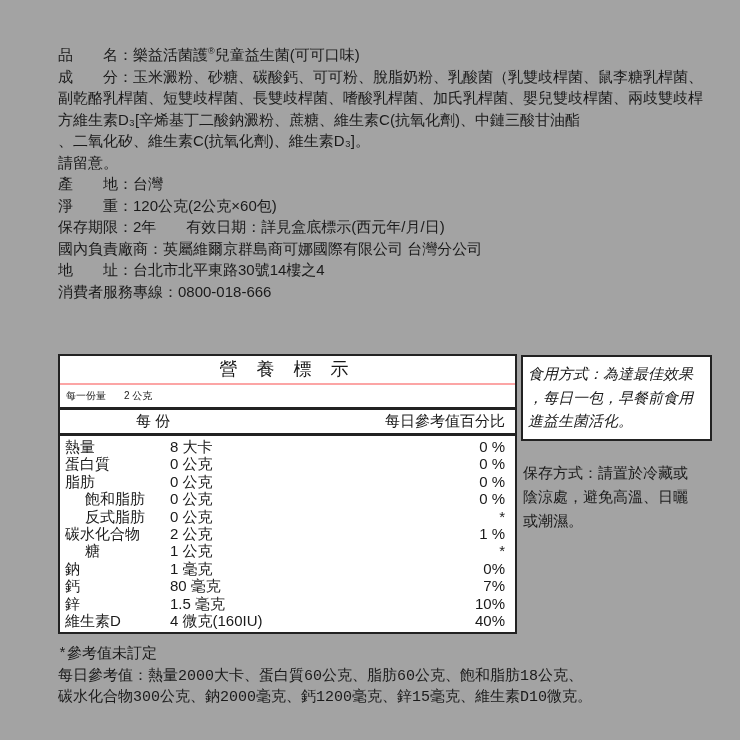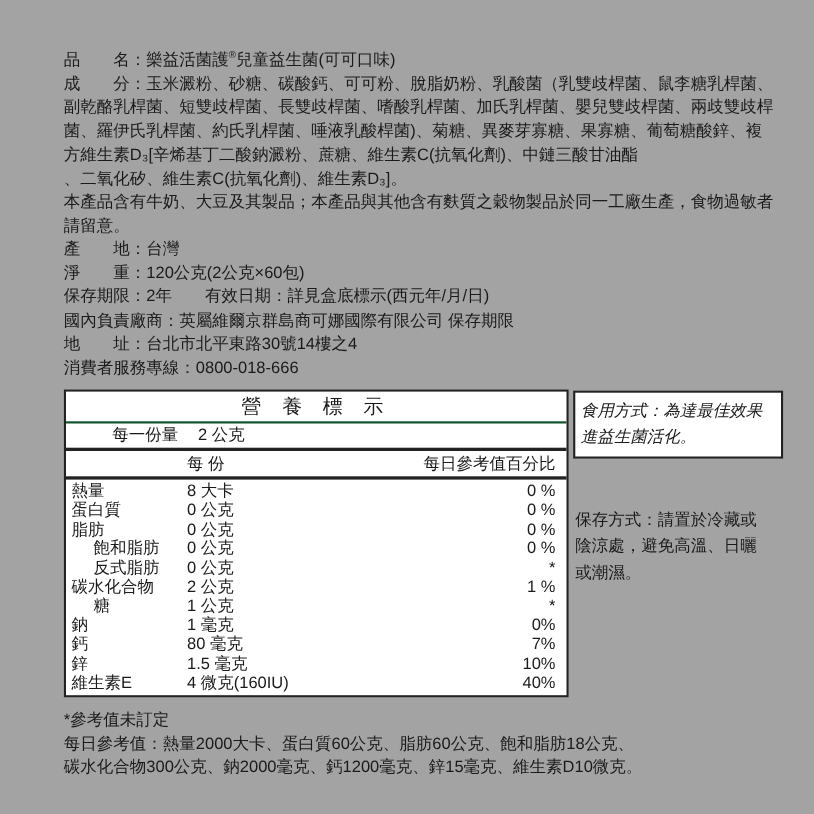--- a/index.html
+++ b/index.html
@@ -10,61 +10,59 @@
   }
   .sheet{position:relative;width:740px;height:740px;background:#a3a3a3;overflow:hidden;}
 
   
   .info-block{position:absolute;left:58px;top:44px;width:660px;font-size:15px;line-height:21.5px;}
   .info-line{white-space:nowrap;}
   .reg{font-size:9px;vertical-align:super;line-height:0;}
 
   
   .ntable{position:absolute;left:58px;top:354px;width:455px;border:2px solid #222;background:#fff;}
-  .n-title{text-align:center;font-size:18px;letter-spacing:7px;padding:1px 0 2px;border-bottom:2px solid #14532d;white-space:nowrap;}
-  .n-serving{padding:2px 0 2px 6px;font-size:15px;line-height:18px;margin-left:36px;}
+  .n-title{text-align:center;font-size:18px;letter-spacing:7px;padding:1px 0 2px;border-bottom:2px solid #fca5a5;white-space:nowrap;}
+  .n-serving{padding:2px 0 2px 6px;font-size:10px;line-height:18px;}
   .s-row{display:flex;gap:18px;white-space:nowrap;}
   .n-colhead{display:flex;align-items:center;border-top:3px solid #222;border-bottom:3px solid #222;font-size:15px;padding:2px 0;white-space:nowrap;}
-  .ch-amount{margin-left:110px;}
+  .ch-amount{margin-left:76px;}
   .ch-dv{margin-left:auto;padding-right:10px;}
   .n-rows{padding:2px 0 3px;}
   .n-row{display:grid;grid-template-columns:105px 120px auto;font-size:15px;line-height:17.4px;padding-left:5px;white-space:nowrap;}
   .n-row .nm{text-align:left;}
   .n-row.ind .nm{padding-left:20px;}
   .n-row .amt{text-align:left;}
   .n-row .dv{text-align:right;padding-right:10px;}
 
   
-  .footnotes{position:absolute;left:58px;top:644px;font-size:15px;line-height:21.5px;}
+  .footnotes{position:absolute;left:58px;top:644px;font-size:15px;line-height:21.5px;font-family:Liberation Mono, monospace;}
   .footnotes div{white-space:nowrap;}
 
   
   .usage-box{position:absolute;left:521px;top:355px;width:177px;border:2px solid #222;padding:5px 5px 6px;font-size:15px;line-height:23.5px;background:#fff;}
   .usage-box div{white-space:nowrap;font-style:italic;}
   .storage{position:absolute;left:523px;top:461px;width:185px;font-size:15px;line-height:24px;}
   .storage div{white-space:nowrap;}
 </style>
 </head>
 <body>
 
 <div class="sheet">
 
   <div class="info-block">
     <div class="info-line"><span>品　　名：樂益活菌護</span><span class="reg">®</span><span>兒童益生菌(可可口味)</span></div>
     <div class="info-line">成　　分：玉米澱粉、砂糖、碳酸鈣、可可粉、脫脂奶粉、乳酸菌（乳雙歧桿菌、鼠李糖乳桿菌、</div>
     <div class="info-line">副乾酪乳桿菌、短雙歧桿菌、長雙歧桿菌、嗜酸乳桿菌、加氏乳桿菌、嬰兒雙歧桿菌、兩歧雙歧桿</div>
-    <div class="info-line">菌、羅伊氏乳桿菌、約氏乳桿菌、唾液乳酸桿菌)、菊糖、異麥芽寡糖、果寡糖、葡萄糖酸鋅、複</div>
     <div class="info-line">方維生素D₃[辛烯基丁二酸鈉澱粉、蔗糖、維生素C(抗氧化劑)、中鏈三酸甘油酯</div>
     <div class="info-line">、二氧化矽、維生素C(抗氧化劑)、維生素D₃]。</div>
-    <div class="info-line">本產品含有牛奶、大豆及其製品；本產品與其他含有麩質之穀物製品於同一工廠生產，食物過敏者</div>
     <div class="info-line">請留意。</div>
     <div class="info-line">產　　地：台灣</div>
     <div class="info-line">淨　　重：120公克(2公克×60包)</div>
     <div class="info-line">保存期限：2年　　有效日期：詳見盒底標示(西元年/月/日)</div>
-    <div class="info-line">國內負責廠商：英屬維爾京群島商可娜國際有限公司 保存期限</div>
+    <div class="info-line">國內負責廠商：英屬維爾京群島商可娜國際有限公司 台灣分公司</div>
     <div class="info-line">地　　址：台北市北平東路30號14樓之4</div>
     <div class="info-line">消費者服務專線：0800-018-666</div>
   </div>
 
   <div class="ntable">
     <div class="n-title">營 養 標 示</div>
     <div class="n-serving">
       <div class="s-row">
           <span>每一份量</span>
           <span>2 公克</span>
@@ -119,29 +117,30 @@
           <span class="nm">鈣</span>
           <span class="amt">80 毫克</span>
           <span class="dv">7%</span>
         </div>
       <div class="n-row">
           <span class="nm">鋅</span>
           <span class="amt">1.5 毫克</span>
           <span class="dv">10%</span>
         </div>
       <div class="n-row">
-          <span class="nm">維生素E</span>
+          <span class="nm">維生素D</span>
           <span class="amt">4 微克(160IU)</span>
           <span class="dv">40%</span>
         </div>
     </div>
   </div>
 
   <div class="usage-box">
     <div>食用方式：為達最佳效果</div>
+    <div>，每日一包，早餐前食用</div>
     <div>進益生菌活化。</div>
   </div>
 
   <div class="storage">
     <div>保存方式：請置於冷藏或</div>
     <div>陰涼處，避免高溫、日曬</div>
     <div>或潮濕。</div>
   </div>
 
   <div class="footnotes">

